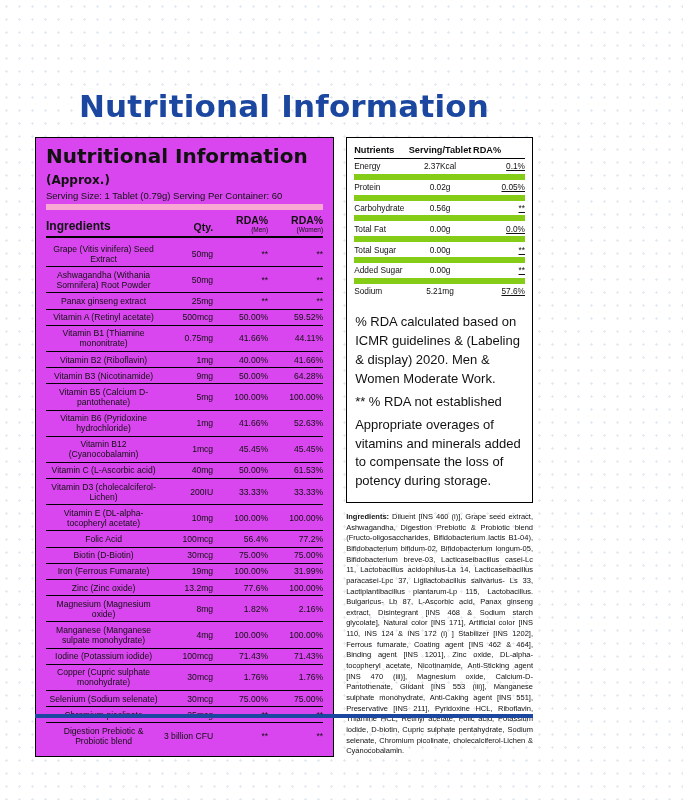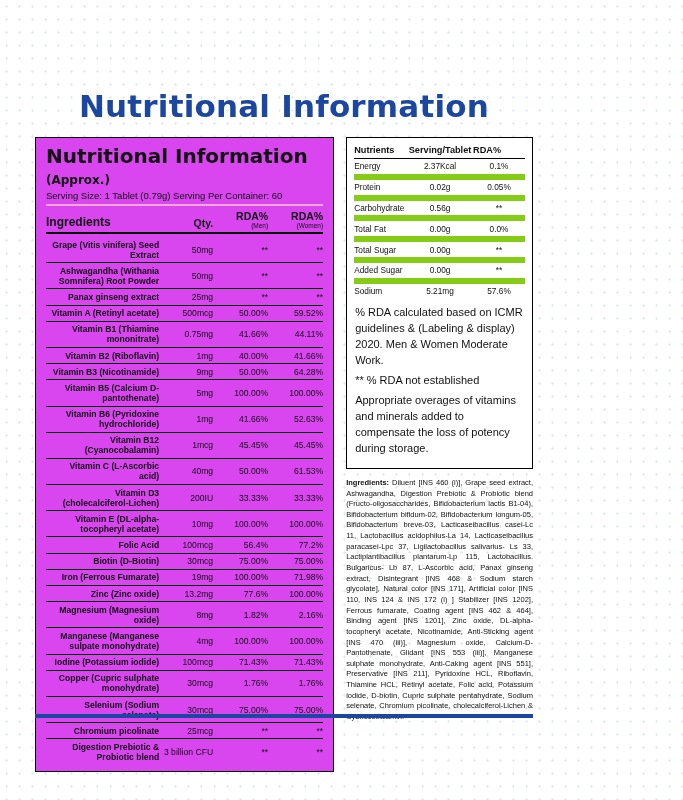--- a/index.html
+++ b/index.html
@@ -49,21 +49,21 @@
   .lp-title {
     font-family:"DejaVu Sans", sans-serif;
     font-size:20px;
     font-weight:bold;
     line-height:1.05;
     margin-bottom:2px;
   }
   .lp-title .approx { font-size:12px; font-weight:bold; }
   .lp-serving {
     font-size:9.5px;
-    border-bottom:2px solid #f9a8d4;
+    border-bottom:6px solid #f9a8d4;
     padding-bottom:3px;
     margin-bottom:0;
   }
   table.ing {
     width:100%;
     border-collapse:collapse;
     font-size:8.6px;
   }
   table.ing th {
     font-weight:bold;
@@ -73,21 +73,21 @@
     border-bottom:2px solid #000;
     font-size:12px;
   }
   table.ing th.num { text-align:right; font-size:10.5px; }
   table.ing th .sub { display:block; font-size:6.5px; font-weight:normal; }
   table.ing td {
     padding:2.6px 0 2.6px 0;
     border-bottom:1px solid #000;
     vertical-align:middle;
   }
-  table.ing td.name { text-align:right; padding-left:2px;font-weight:bold; }
+  table.ing td.name { text-align:center; padding-left:2px; }
   table.ing td.num { text-align:right; width:54px; }
   table.ing td.rda { text-align:right; width:55px; }
   table.ing tr.spacer td { border-bottom:none; height:4px; padding:0; }
   table.ing tr:last-child td { border-bottom:none;margin-left:24px; }
 
   
   .right-col { width:236px; }
   .nutrients-box {
     border:1px solid #000;
     padding:5px 7px 7px 7px;
@@ -105,27 +105,27 @@
     padding:2px 0 3px 0;
     border-bottom:1.6px solid #000;
   }
   table.nut th.c { text-align:center; }
   table.nut th.r { text-align:left; }
   table.nut td {
     padding:2.4px 0;
     border-bottom:6px solid #84cc16;
   }
   table.nut td.c { text-align:center; }
-  table.nut td.r { text-align:center; width:52px; }
+  table.nut td.r { text-align:right; width:52px;text-decoration:underline; }
   table.nut tr:last-child td { border-bottom:none; }
 
   .notes {
-    font-size:11px;
+    font-size:13px;
     line-height:1.45;
-    margin-top:7px;
+    margin-top:15px;
     padding:0 1px;
   }
   .notes p { margin:0 0 4px 0; }
 
   .ingredients-block {
     margin-top:9px;
     font-size:7.5px;
     line-height:1.42;
     text-align:justify;
   }
@@ -262,21 +262,21 @@
           <tr>
             <td class="name">Biotin (D-Biotin)</td>
             <td class="num">30mcg</td>
             <td class="rda">75.00%</td>
             <td class="rda">75.00%</td>
           </tr>
           <tr>
             <td class="name">Iron (Ferrous Fumarate)</td>
             <td class="num">19mg</td>
             <td class="rda">100.00%</td>
-            <td class="rda">71.98%</td>
+            <td class="rda">31.99%</td>
           </tr>
           <tr>
             <td class="name">Zinc (Zinc oxide)</td>
             <td class="num">13.2mg</td>
             <td class="rda">77.6%</td>
             <td class="rda">100.00%</td>
           </tr>
           <tr>
             <td class="name">Magnesium (Magnesium oxide)</td>
             <td class="num">8mg</td>

